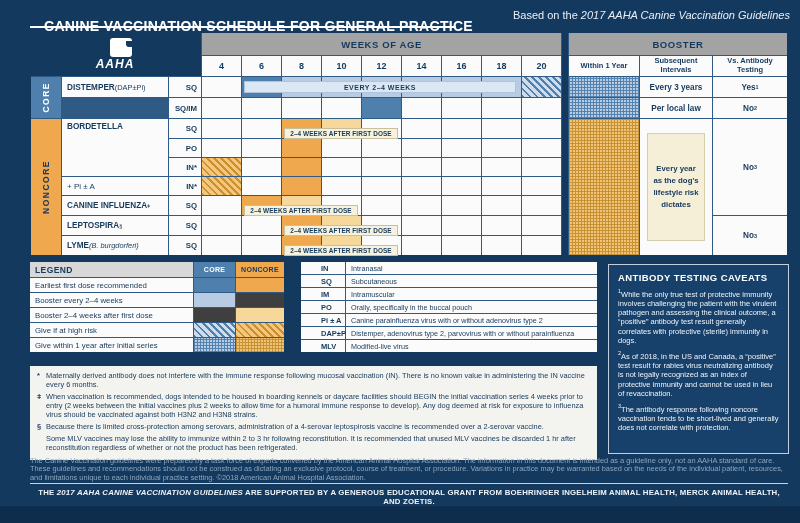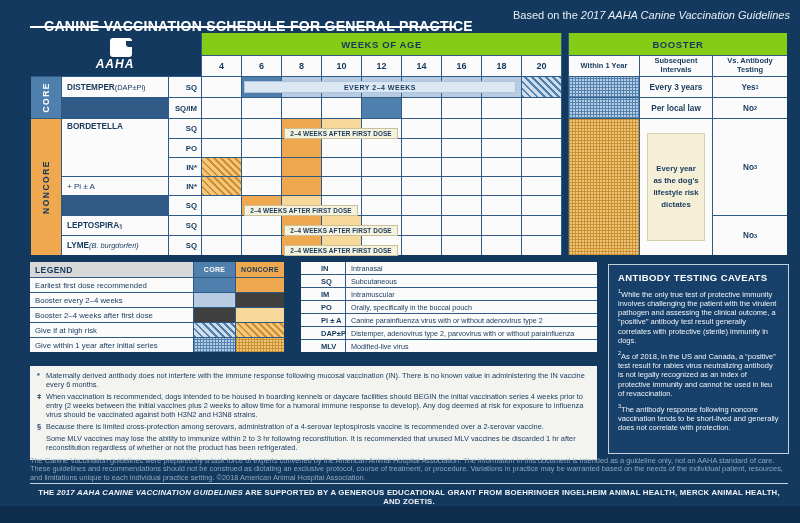--- a/index.html
+++ b/index.html
@@ -12,21 +12,21 @@
   #subtitle{position:absolute;right:10px;top:9px;font-size:11px;color:#e9eef5;}
   #subtitle i{font-style:italic;}
   
   #schedule{position:absolute;left:31px;top:33px;display:grid;gap:1px;background:#2e5a85;}
   .cell{position:relative;display:flex;align-items:center;justify-content:center;box-sizing:border-box;}
   .navy,.logo-zone{background:#14395f;}
   .logo-zone{flex-direction:column;justify-content:center;}
   .aaha-ic{width:22px;height:19px;background:#fff;border-radius:3px;position:relative;margin-left:10px;}
   .aaha-ic i{position:absolute;right:0;top:3px;width:6px;height:6px;background:#14395f;border-bottom-left-radius:3px;}
   .aaha-tx{font-size:12px;font-weight:bold;color:#fff;letter-spacing:1px;margin-left:-2px;}
-  .hdr{background:#84cc16;font-weight:bold;font-size:9.5px;color:#14395f;letter-spacing:.6px;}
+  .hdr{background:#a3a3a3;font-weight:bold;font-size:9.5px;color:#14395f;letter-spacing:.6px;}
   .num{background:#fbfbfb;font-weight:bold;font-size:9px;color:#14395f;}
   .bh{background:#fbfbfb;font-weight:bold;font-size:7.5px;line-height:1.15;color:#14395f;text-align:center;padding:0 2px;}
   .w{background:#fbfbfb;}
   .txt{background:#fbfbfb;font-weight:bold;font-size:8.2px;color:#16395c;text-align:center;}
   .txt sup,.name sup{font-size:5.5px;}
   .name{background:#fbfbfb;justify-content:flex-start;padding-left:5px;font-size:8.2px;color:#16395c;white-space:nowrap;overflow:hidden;}
   .name b{font-size:8.2px;}
   .nm-r{font-weight:normal;font-size:8px;}
   .nt{font-size:7.4px;}
   .vtop{align-items:flex-start;padding-top:3px;}
@@ -194,20 +194,24 @@
       <div class="cell route" style="grid-area: 8 / 3 / 9 / 4;">IN*</div>
       <div class="cell n-hatch" style="grid-area: 8 / 4 / 9 / 5;"></div>
       <div class="cell w" style="grid-area: 8 / 5 / 9 / 6;"></div>
       <div class="cell n-solid" style="grid-area: 8 / 6 / 9 / 7;"></div>
       <div class="cell w" style="grid-area: 8 / 7 / 9 / 8;"></div>
       <div class="cell w" style="grid-area: 8 / 8 / 9 / 9;"></div>
       <div class="cell w" style="grid-area: 8 / 9 / 9 / 10;"></div>
       <div class="cell w" style="grid-area: 8 / 10 / 9 / 11;"></div>
       <div class="cell w" style="grid-area: 8 / 11 / 9 / 12;"></div>
       <div class="cell w" style="grid-area: 8 / 12 / 9 / 13;"></div>
+      <div class="cell name" style="grid-area: 9 / 2 / 10 / 3;">
+        <b>CANINE INFLUENZA</b>
+        <sup>ǂ</sup>
+      </div>
       <div class="cell route" style="grid-area: 9 / 3 / 10 / 4;">SQ</div>
       <div class="cell w" style="grid-area: 9 / 4 / 10 / 5;"></div>
       <div class="cell n-solid" style="grid-area: 9 / 5 / 10 / 6;"></div>
       <div class="cell n-lt" style="grid-area: 9 / 6 / 10 / 7;"></div>
       <div class="cell w" style="grid-area: 9 / 7 / 10 / 8;"></div>
       <div class="cell w" style="grid-area: 9 / 8 / 10 / 9;"></div>
       <div class="cell w" style="grid-area: 9 / 9 / 10 / 10;"></div>
       <div class="cell w" style="grid-area: 9 / 10 / 10 / 11;"></div>
       <div class="cell w" style="grid-area: 9 / 11 / 10 / 12;"></div>
       <div class="cell w" style="grid-area: 9 / 12 / 10 / 13;"></div>

